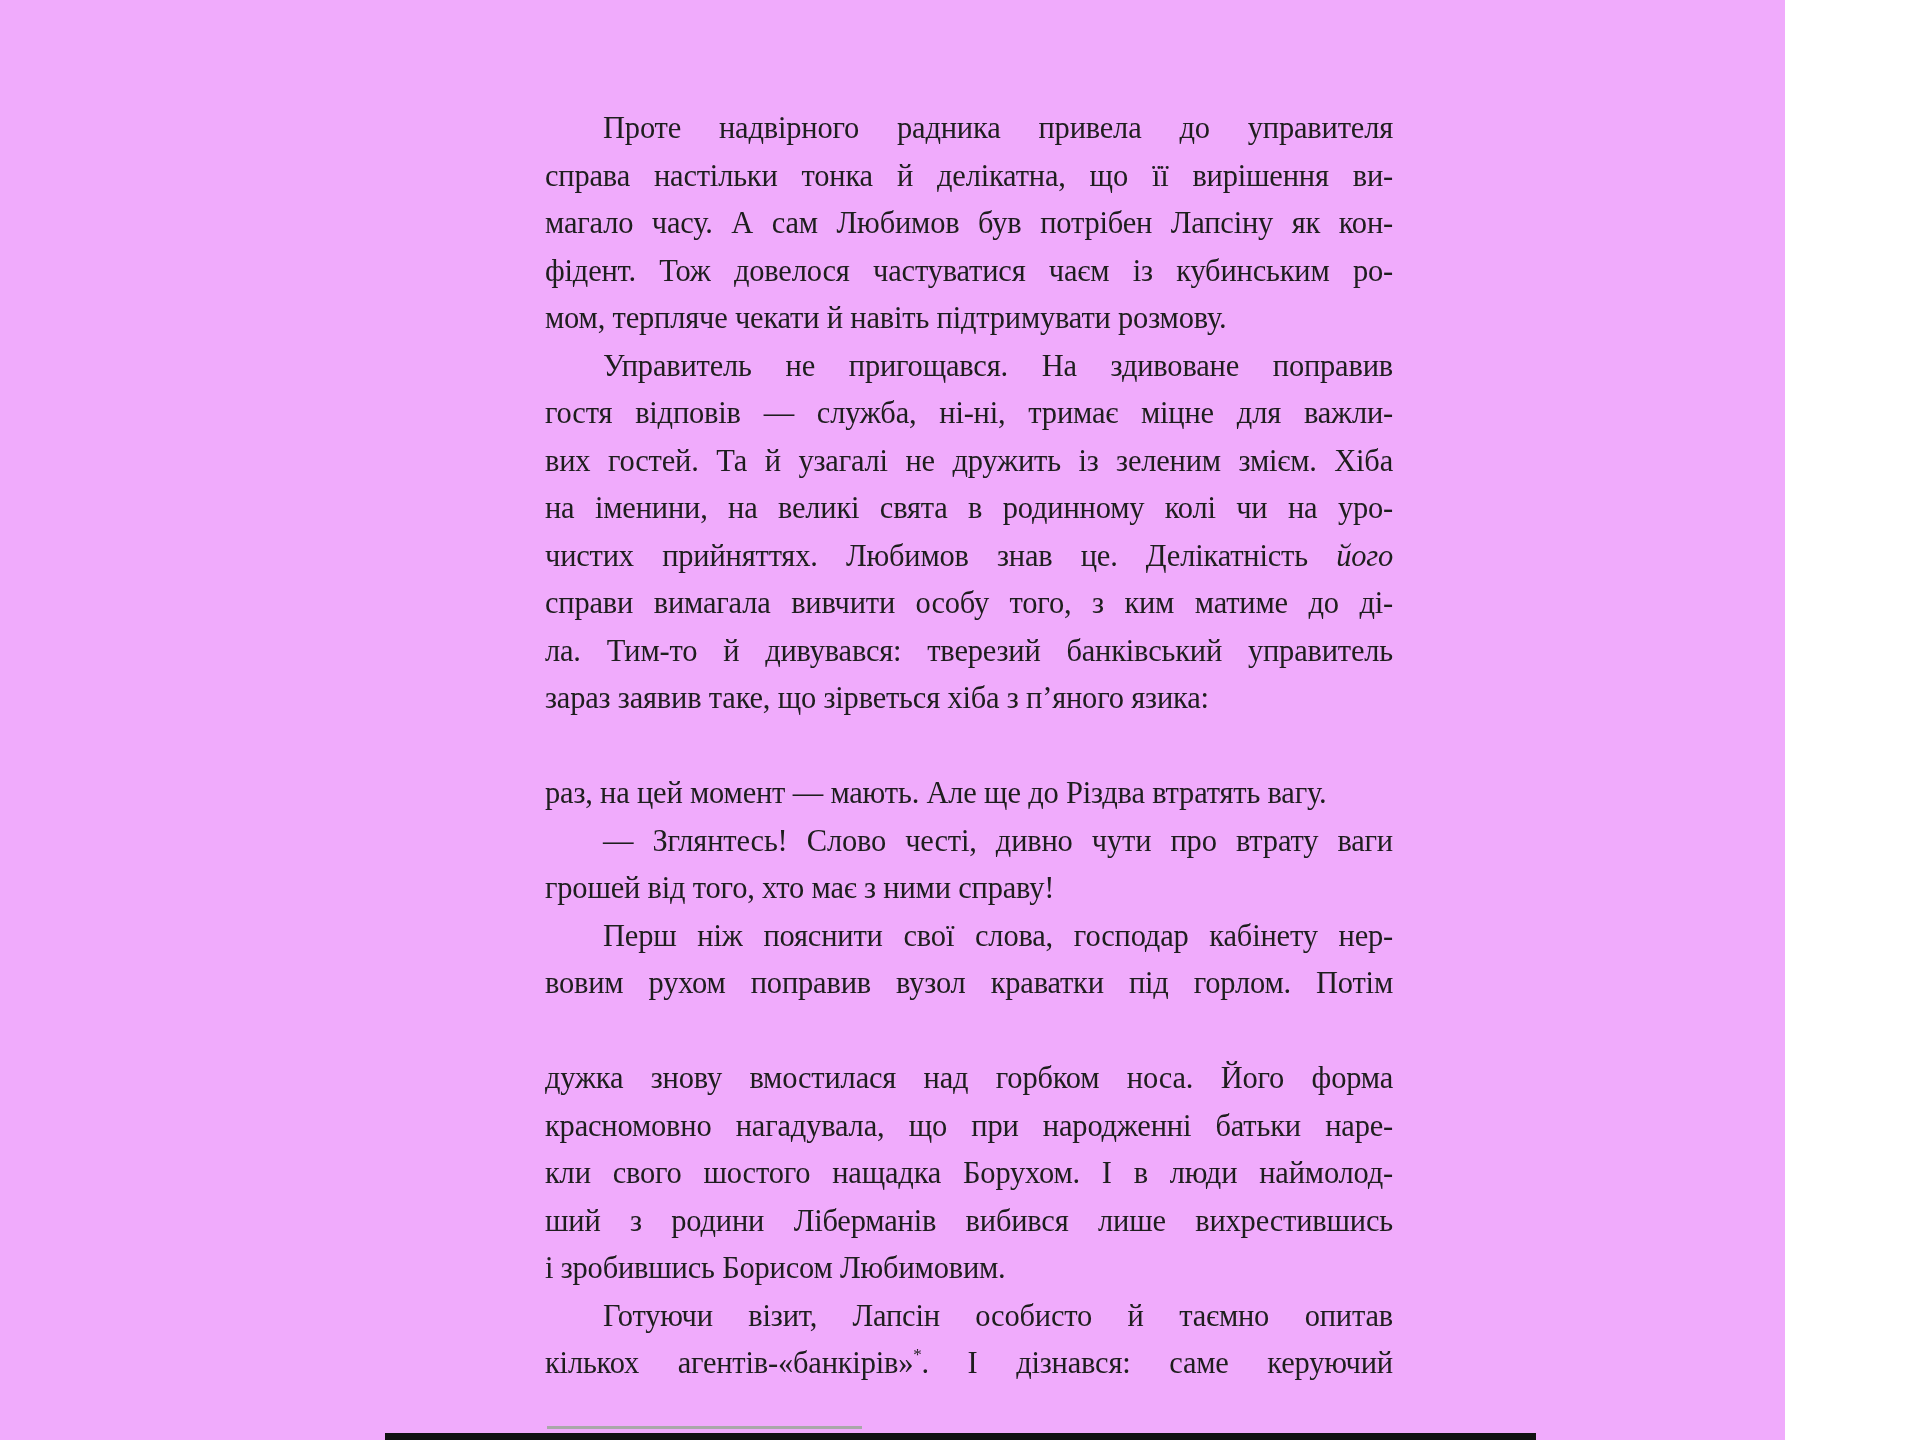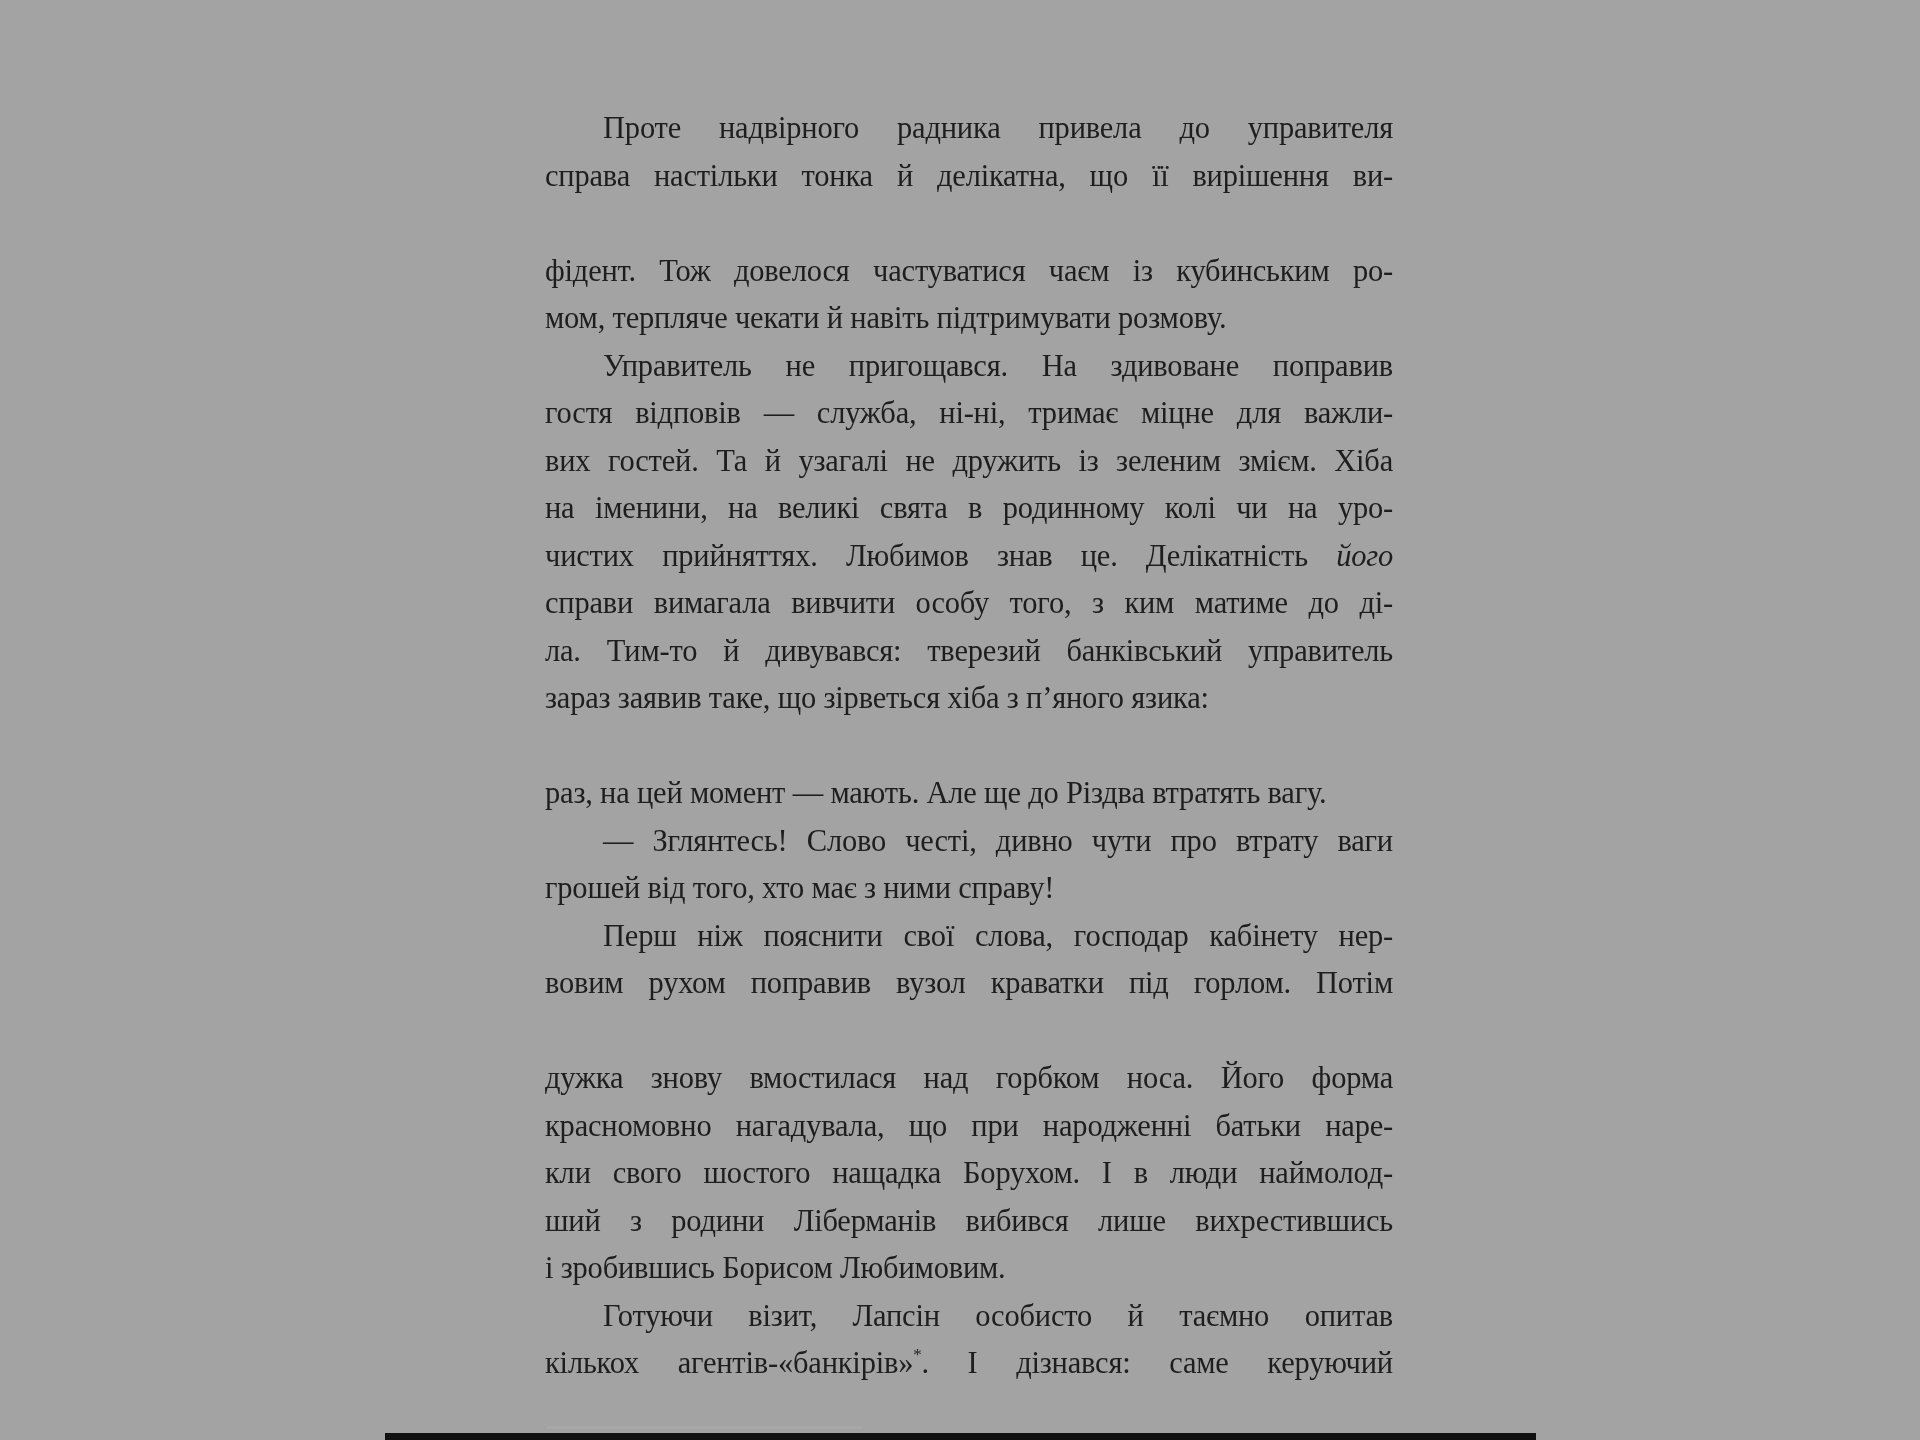--- a/index.html
+++ b/index.html
@@ -10,23 +10,23 @@
   body {
     width: 1920px;
     height: 1440px;
     position: relative;
     overflow: hidden;
   }
   .page {
     position: absolute;
     left: 0;
     top: 0;
-    width: 1920px;
+    width: 1785px;
     height: 1440px;
-    background: #a3a3a3;
+    background: #f0abfc;
   }
   .text-block {
     position: absolute;
     left: 545px;
     top: 0;
     width: 848px;
     height: 1400px;
   }
   .line {
     position: absolute;
@@ -77,20 +77,21 @@
     background: #111111;
   }
 </style>
 </head>
 <body>
 
 <div class="page">
   <div class="text-block">
     <div class="line indent" style="top:108px">Проте надвірного радника привела до управителя</div>
     <div class="line" style="top:155.5px">справа настільки тонка й делікатна, що її вирішення ви-</div>
+    <div class="line" style="top:203px">магало часу. А сам Любимов був потрібен Лапсіну як кон-</div>
     <div class="line" style="top:250.5px">фідент. Тож довелося частуватися чаєм із кубинським ро-</div>
     <div class="line last" style="top:298px">мом, терпляче чекати й навіть підтримувати розмову.</div>
 
     <div class="line indent" style="top:345.5px">Управитель не пригощався. На здивоване поправив</div>
     <div class="line" style="top:393px">гостя відповів — служба, ні-ні, тримає міцне для важли-</div>
     <div class="line" style="top:440.5px">вих гостей. Та й узагалі не дружить із зеленим змієм. Хіба</div>
     <div class="line" style="top:488px">на іменини, на великі свята в родинному колі чи на уро-</div>
     <div class="line" style="top:535.5px"><span>чистих прийняттях. Любимов знав це. Делікатність</span> <span class="it">його</span></div>
     <div class="line" style="top:583px">справи вимагала вивчити особу того, з ким матиме до ді-</div>
     <div class="line" style="top:630.5px">ла. Тим-то й дивувався: тверезий банківський управитель</div>

